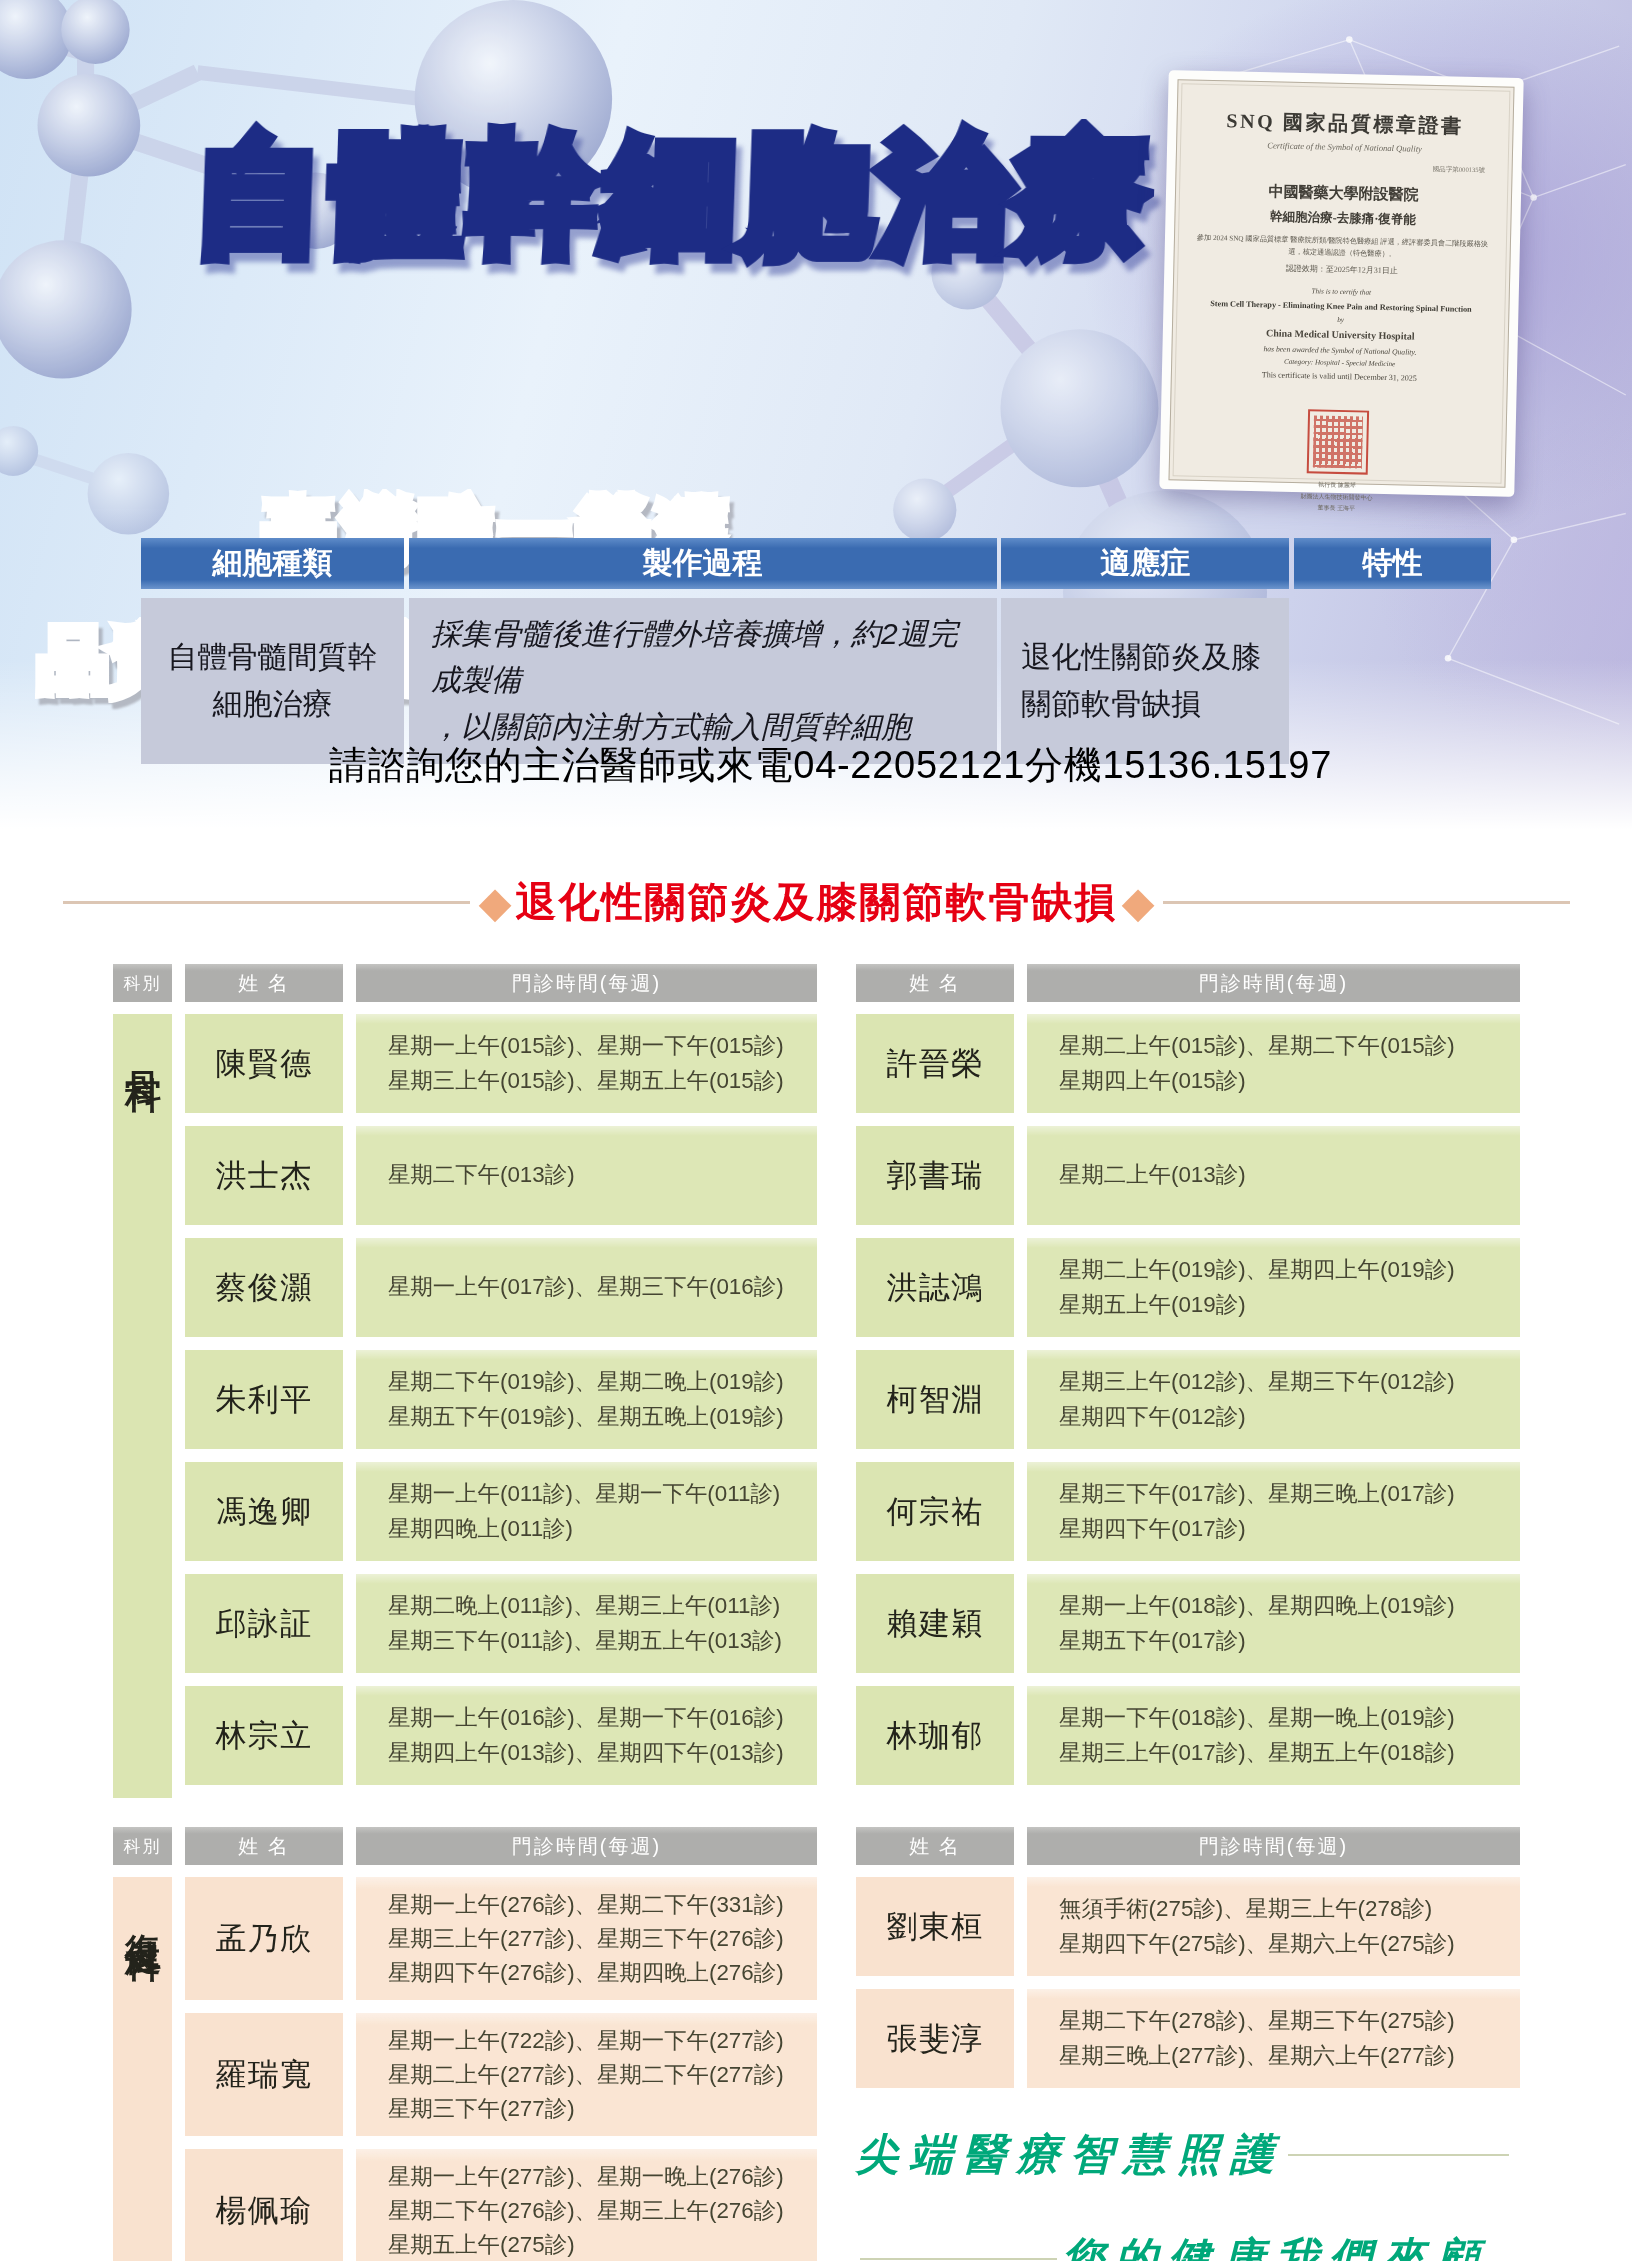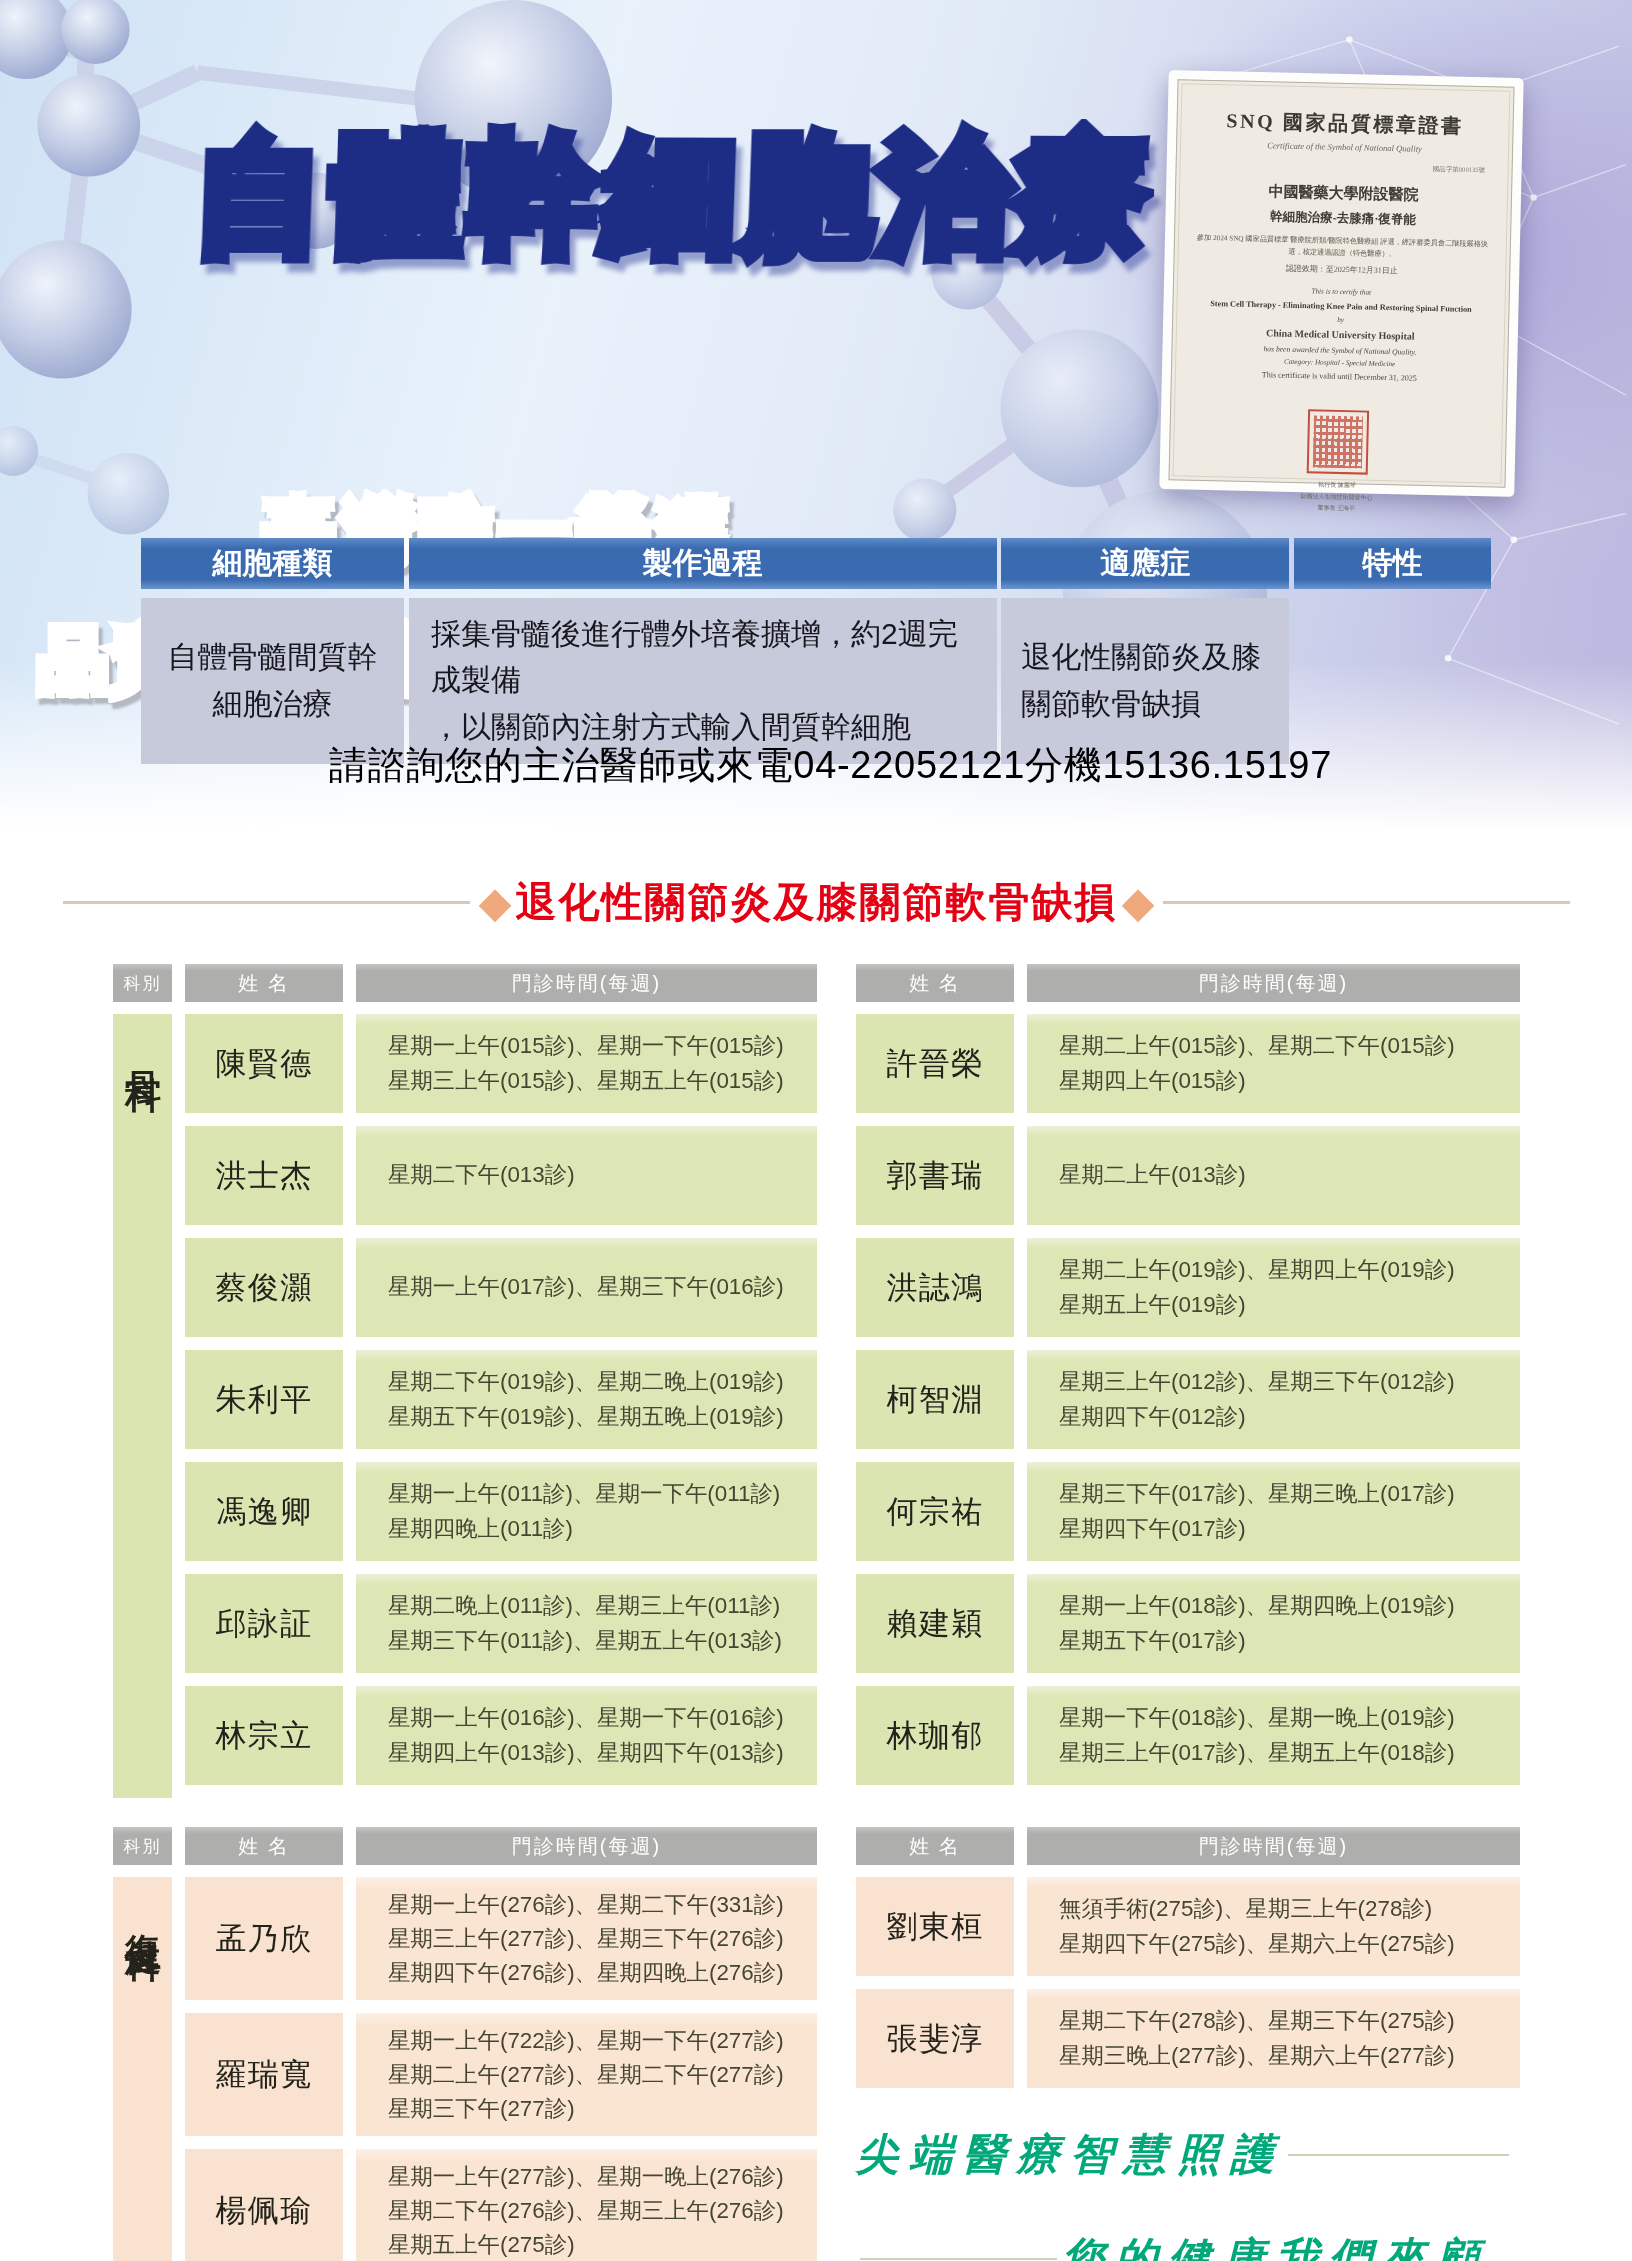--- a/index.html
+++ b/index.html
@@ -64,21 +64,21 @@
   
   .info-table { position:absolute; left:141px; top:538px; width:1350px; }
   .i-row { display:flex; gap:4.6px; }
   .i-row + .i-row { margin-top:8.6px; }
   .i-cell { display:flex; align-items:center; justify-content:center; }
   .i-c1 { width:263px; } .i-c2 { width:588px; } .i-c3 { width:288px;text-align:right; } .i-c4 { flex:1; }
   .i-head .i-cell { height:51px; font-size:30px; font-weight:700; color:#ffffff;
       background:linear-gradient(180deg,#5f8cc9 0%, #3a6bb1 20%, #3a6bb1 82%, #6c95cd 100%); }
   .i-body .i-cell { min-height:166px; font-size:30px; color:#17171f; background:#c6cada; line-height:1.55; }
   .i-body .i-c1 { text-align:center; white-space:pre-line; }
-  .i-body .i-c2 { justify-content:flex-start; text-align:left; padding:0 22.4px; white-space:pre-line; }
+  .i-body .i-c2 { justify-content:flex-start; text-align:left; padding:0 22.4px; white-space:pre-line;font-style:italic; }
   .i-body .i-c3 { justify-content:flex-start; text-align:left; padding:0 20px; }
   .i-body .i-c4 { justify-content:flex-start; text-align:left; padding:0 18.4px; white-space:pre-line; }
 
   .phone-line { position:absolute; left:14px; top:740px; width:100%; text-align:center;
       font-size:38px; color:#000; letter-spacing:0.7px; }
 
   
   .section-title { display:flex; align-items:center; margin:29px 63px 0; }
   .st-line { flex:1; height:3.3px; background:#dcc6b4; }
   .st-core { display:flex; align-items:center; margin:0 8px; }

